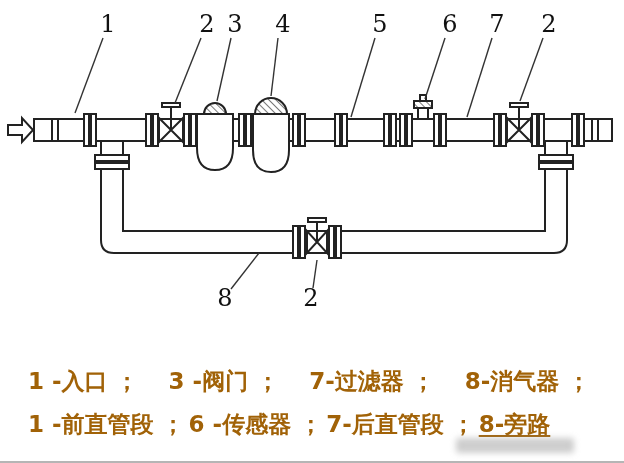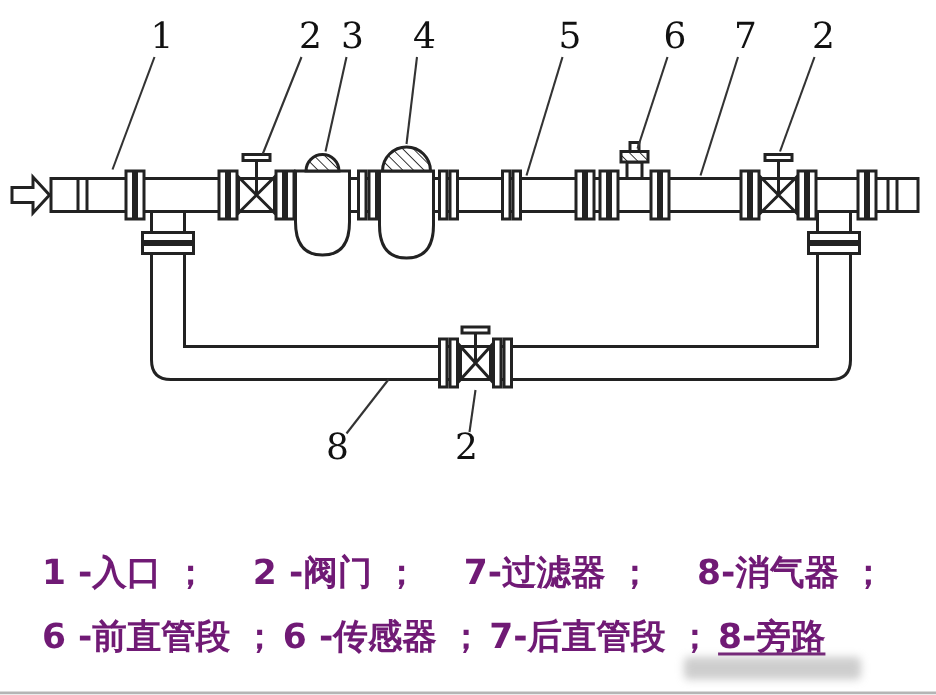--- a/index.html
+++ b/index.html
@@ -20,21 +20,21 @@
     font-family:"DejaVu Serif","Liberation Serif",serif;
     font-size:24px;fill:#111111;text-anchor:middle;
   }
   .callout-small{
     font-family:"DejaVu Serif","Liberation Serif",serif;
     font-size:24px;fill:#111111;text-anchor:middle;
   }
   .legend{
     position:absolute;left:0;top:366px;width:100%;
     box-sizing:border-box;padding-left:28px;
-    color:#701a75;font-size:23px;font-weight:600;
+    color:#a16207;font-size:23px;font-weight:600;
     display:flex;flex-direction:column;gap:12px;
   }
   .legend-row{display:flex;align-items:baseline;}
   .legend-row.row1{gap:30px;}
   .legend-row.row2{gap:4px;}
   .legend-item{white-space:nowrap;}
   .legend-item.struck{text-decoration:underline;text-underline-offset:3px;text-decoration-thickness:2px;}
   .watermark{
     position:absolute;right:50px;bottom:8px;
     width:118px;height:15px;border-radius:3px;
@@ -195,26 +195,26 @@
       <text class="callout" x="497" y="32">7</text>
       <text class="callout" x="549" y="32">2</text>
       <text class="callout-small" x="225" y="306">8</text>
       <text class="callout-small" x="311" y="306">2</text>
     </g>
   </svg>
 
   <div class="legend">
     <div class="legend-row row1">
       <span class="legend-item">1 -入口 ；</span>
-      <span class="legend-item">2 -阀门 ；</span>
+      <span class="legend-item">3 -阀门 ；</span>
       <span class="legend-item">7-过滤器 ；</span>
       <span class="legend-item">8-消气器 ；</span>
     </div>
     <div class="legend-row row2">
-      <span class="legend-item">6 -前直管段 ；</span>
+      <span class="legend-item">1 -前直管段 ；</span>
       <span class="legend-item">6 -传感器 ；</span>
       <span class="legend-item">7-后直管段 ；</span>
       <span class="legend-item struck">8-旁路</span>
     </div>
   </div>
 
   <div class="watermark"></div>
 
 </div>
 

